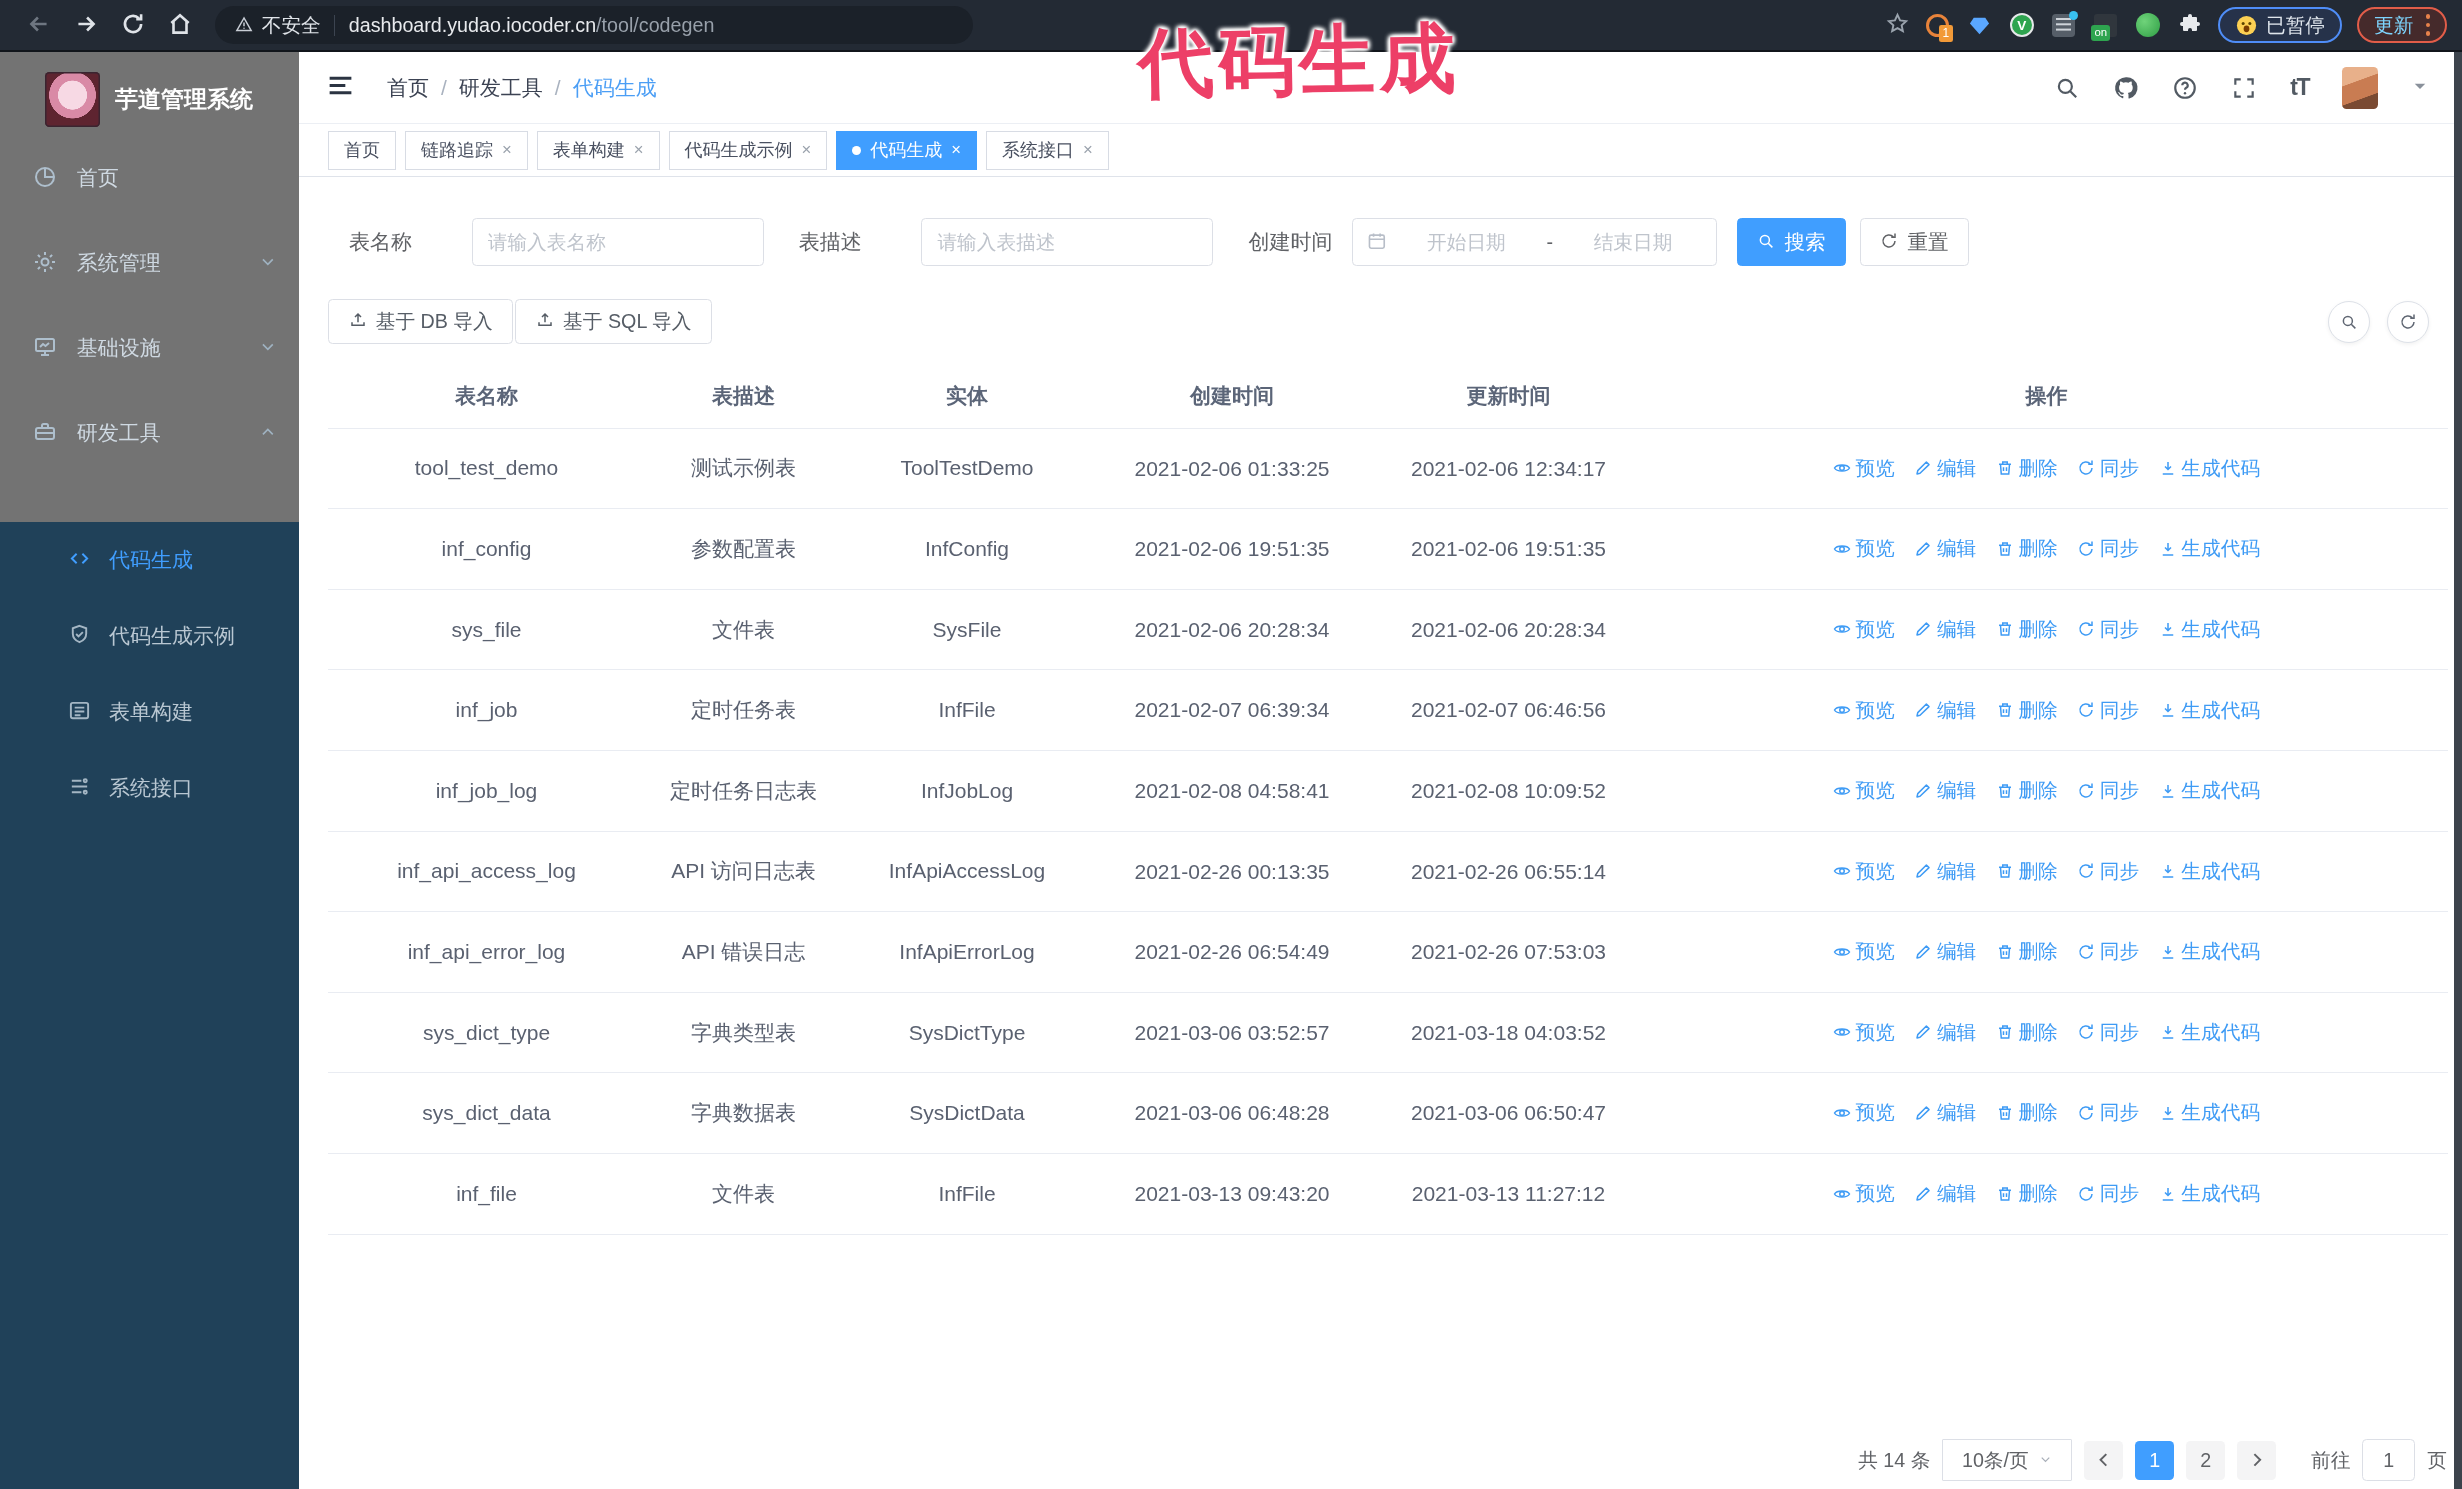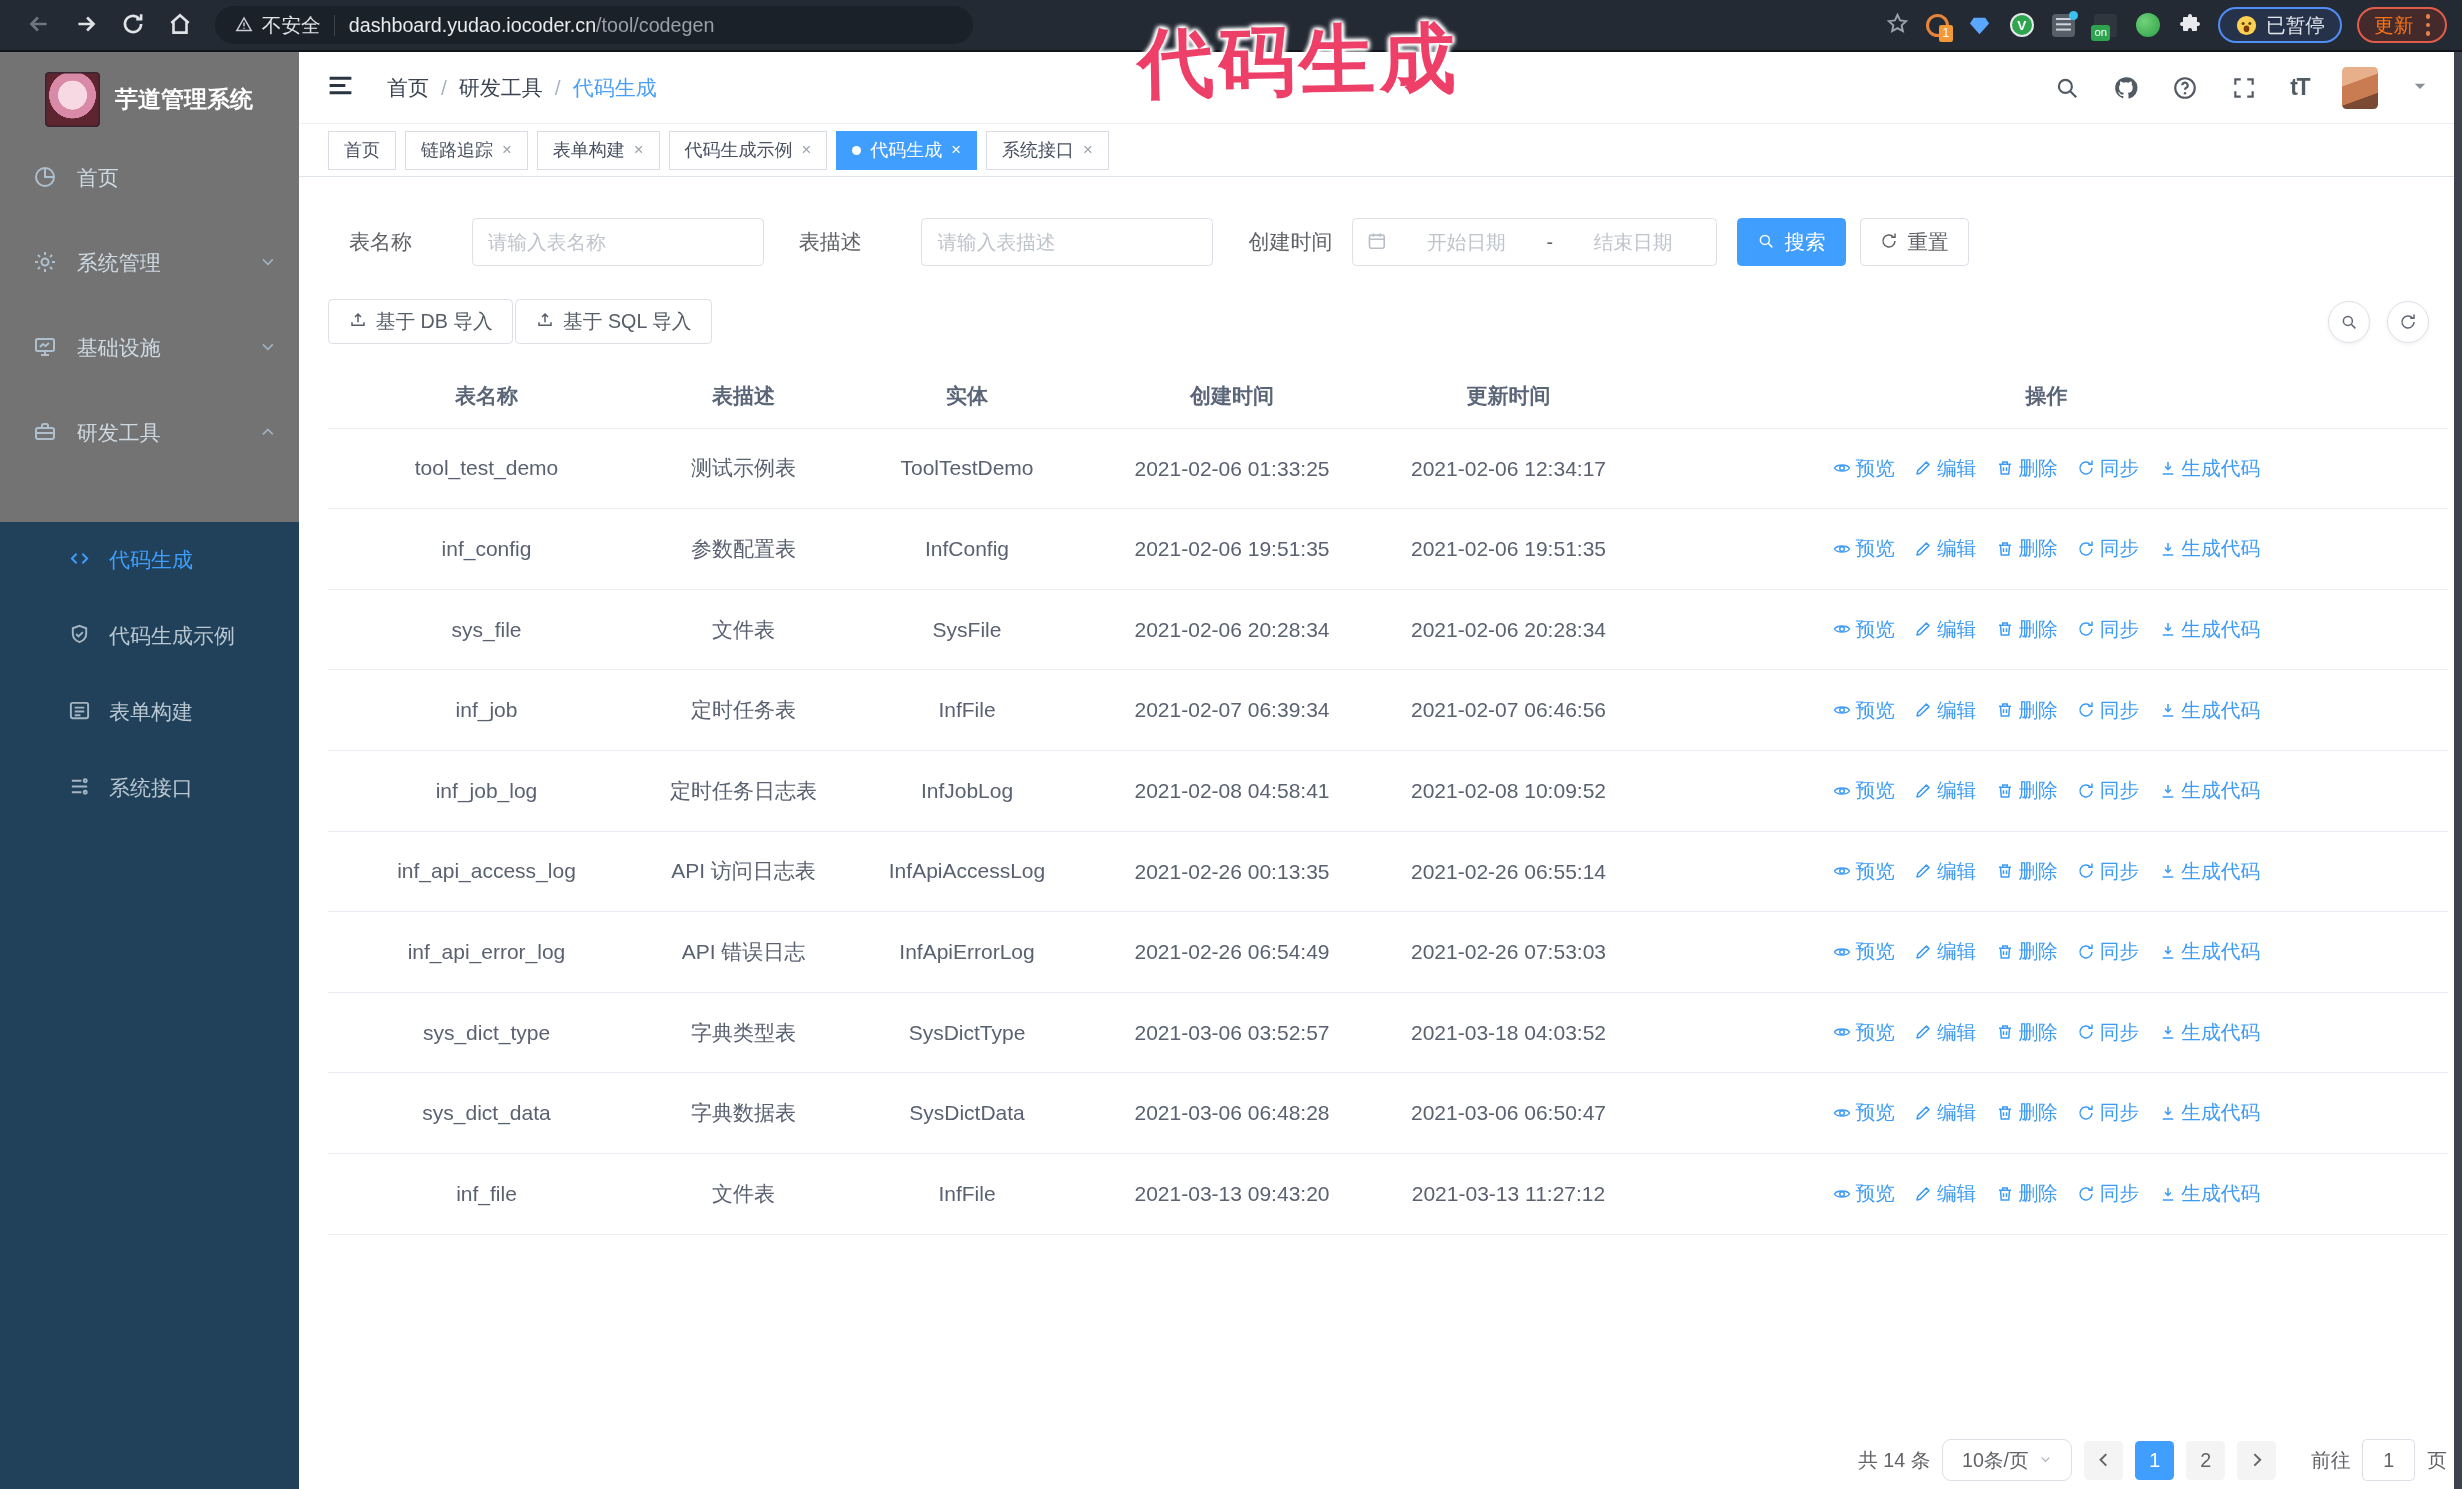--- a/index.html
+++ b/index.html
@@ -25,21 +25,21 @@
   .ext-green { width:24px; height:24px; border-radius:50%; background:#2ea44f; color:#fff; font-size:13.6px; font-weight:bold; display:flex; align-items:center; justify-content:center; border:2.3px solid #e6e8ea; }
   .ext-sliders { width:23px; height:23px; background:#565e68; border-radius:3.8px; position:relative; }
   .ext-sliders:before { content:""; position:absolute; left:3.8px; top:4.5px; width:15px; height:2.3px; background:#cfd4da; box-shadow:0 5.3px 0 #cfd4da,0 10.6px 0 #cfd4da; }
   .ext-sliders:after { content:""; position:absolute; right:-3px; top:-3px; width:9px; height:9px; border-radius:50%; background:#39c1f0; }
   .ext-on { width:23px; height:23px; background:#30363d; border-radius:3px; position:relative; }
   .ext-on .onb { position:absolute; left:-3px; bottom:-4.5px; background:#2ea44f; color:#fff; font-size:11.4px; line-height:1; padding:2.3px 3px; border-radius:3px; }
   .ext-animal { width:24px; height:24px; border-radius:50%; background:radial-gradient(circle at 35% 35%,#6fd37a,#2f9e45); }
   .ext-puzzle { color:#e8eaed; font-size:24px; }
   .chip { height:36px; border-radius:18px; display:flex; align-items:center; gap:7.6px; padding:0 15px; font-size:19.7px; }
   .chip.paused { border:2.3px solid #4f8df7; background:#26324a; color:#dfe5ec; }
-  .chip.update { border:2.3px solid #e25d49; background:#452a2b; color:#f97316; }
+  .chip.update { border:2.3px solid #e25d49; background:#452a2b; color:#7dd3fc; }
   .vdots { display:inline-flex; flex-direction:column; gap:3.8px; margin-left:4.5px; }
   .vdots i { width:4.5px; height:4.5px; border-radius:50%; background:#e8824b; }
 
   
   .win-scrollbar { position:absolute; right:0; top:52px; width:7.6px; bottom:0; background:#3c434c; z-index:4; }
 
   
   .sidebar { position:absolute; left:0; top:52px; bottom:0; width:299px; background:#204159; z-index:3; }
   .sidebar-upper { background:#737373; height:470px; padding-top:10.6px; }
   .logo-row { display:flex; align-items:center; gap:15px; padding:0 0 0 45px; height:73px; }
@@ -101,21 +101,21 @@
   .grid th { font-size:21px; color:#5b6578; font-weight:bold; padding:18px 7.6px; text-align:center; }
   .grid td { font-size:21px; color:#5a6170; padding:23px 7.6px; text-align:center; border-top:0.8px solid #e9ecf2; }
   .grid tr:last-child td { border-bottom:0.8px solid #e9ecf2; }
   .date-wrap { display:inline-block; max-width:221px; word-break:break-all; line-height:1.6; }
   .c-actions { white-space:nowrap; }
   .action-link { color:#3e9bf5; font-size:19.7px; text-decoration:none; margin:0 9.8px; display:inline-flex; align-items:center; gap:4.5px; cursor:pointer; }
   .action-link .ai { font-size:18px; }
 
   
   .pagination { position:absolute; right:15px; bottom:9px; display:flex; align-items:center; gap:12px; font-size:19.7px; color:#606266; }
-  .psel { width:130px; height:42px; border:0.8px solid #dcdfe6; border-radius:9px; display:flex; align-items:center; justify-content:center; gap:9px; color:#606266; cursor:pointer; }
+  .psel { width:130px; height:42px; border:0.8px solid #dcdfe6; border-radius:1px; display:flex; align-items:center; justify-content:center; gap:9px; color:#606266; cursor:pointer; }
   .psel .caret { font-size:15px; color:#a8aeb8; }
   .pbtn { min-width:39px; height:39px; border-radius:4.5px; background:#f4f4f5; color:#606266; display:flex; align-items:center; justify-content:center; font-size:19.7px; cursor:pointer; }
   .pbtn.active { background:#409eff; color:#fff; }
   .jump-input { width:53px; height:42px; border:0.8px solid #dcdfe6; border-radius:4.5px; text-align:center; font-size:19.7px; color:#606266; outline:none; font-family:inherit; }
 
   
   .annotation { position:absolute; left:1138px; top:10.6px; z-index:20; font-size:76px; font-weight:bold; color:#ed3f67; letter-spacing:4.5px; transform:rotate(-1deg); pointer-events:none;
     text-shadow:0 0 3px #fff,0 0 6px #fff,1.5px 1.5px 4.5px #fff,-1.5px -1.5px 4.5px #fff,1.5px -1.5px 4.5px #fff,-1.5px 1.5px 4.5px #fff; }
 </style>
 </head>

